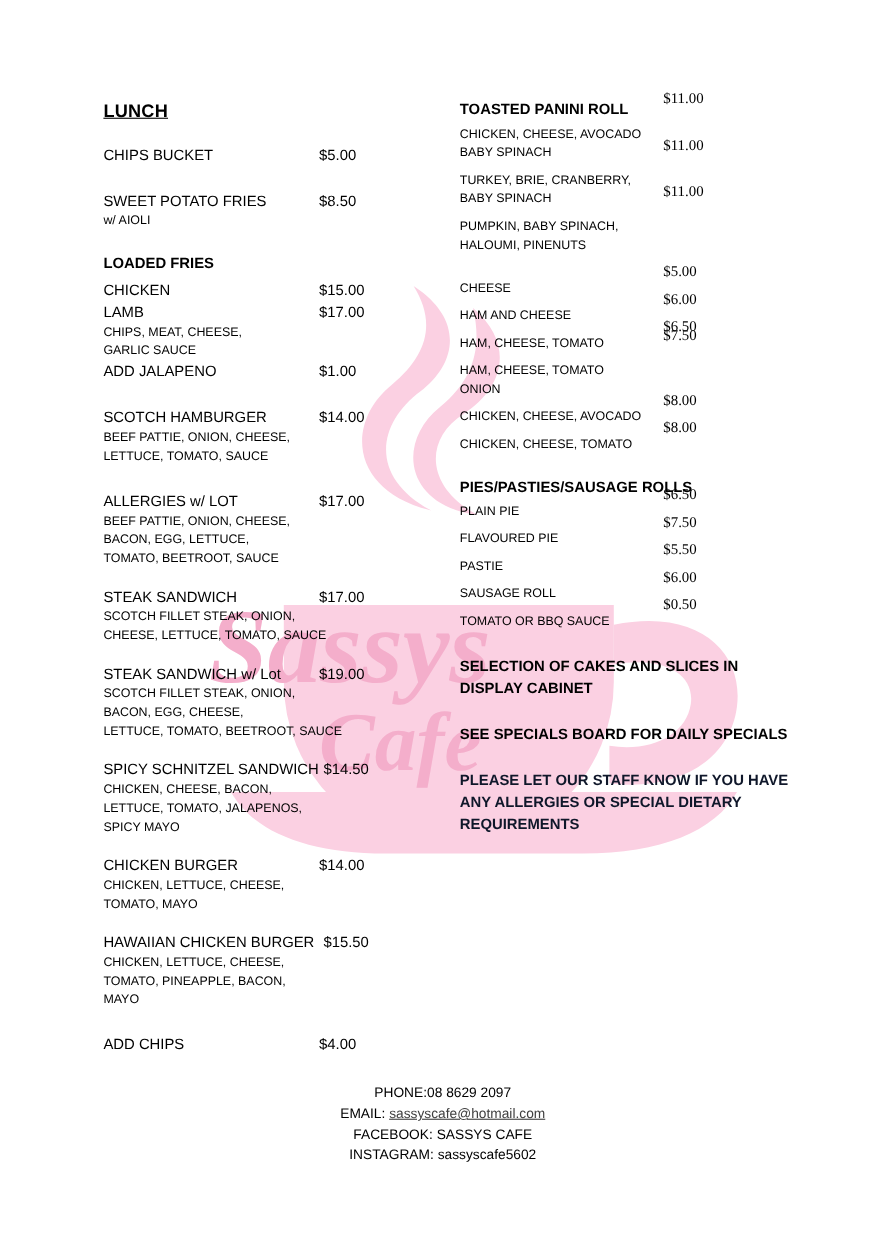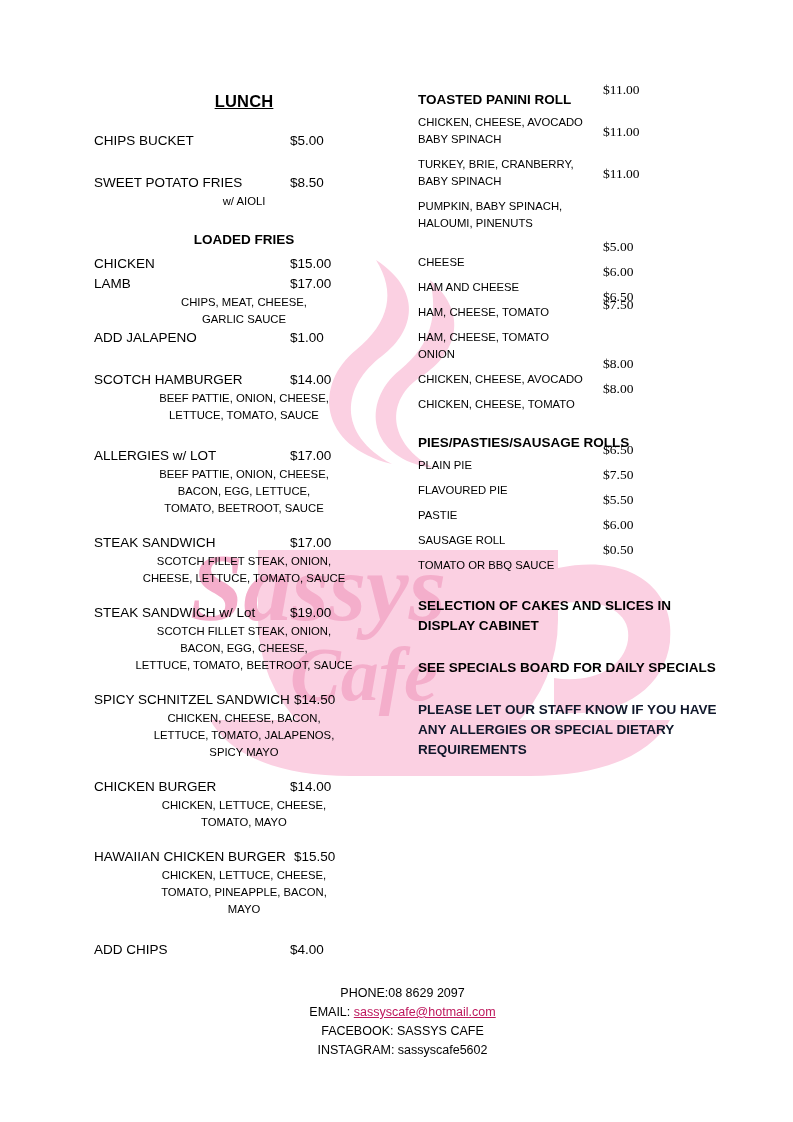--- a/index.html
+++ b/index.html
@@ -31,21 +31,21 @@
   #page {
     position: absolute;
     inset: 0;
     z-index: 1;
   }
 
   .col {
     position: absolute;
     top: 92px;
   }
-  #left-col  { left: 94px;  width: 300px; text-align: center; }
+  #left-col  { left: 94px;  width: 300px; }
   #right-col { left: 418px; width: 300px; }
 
   
   .section-title {
     font-size: 16.5px;
     font-weight: bold;
     letter-spacing: .2px;
     margin: 0 0 20px 0;
   }
   .section-title.underline { text-decoration: underline; }
@@ -106,21 +106,21 @@
   #footer {
     position: absolute;
     left: 12px;
     right: 0;
     top: 984px;
     text-align: center;
     font-size: 12.5px;
     line-height: 19px;
   }
   #footer a {
-    color: #be185d;
+    color: #404040;
     text-decoration: underline;
   }
 </style>
 </head>
 <body>
 
 <div id="watermark">
   <svg viewBox="0 0 520 570" width="520" height="570" xmlns="http://www.w3.org/2000/svg">
     <g fill="#fbd0e2">
 

